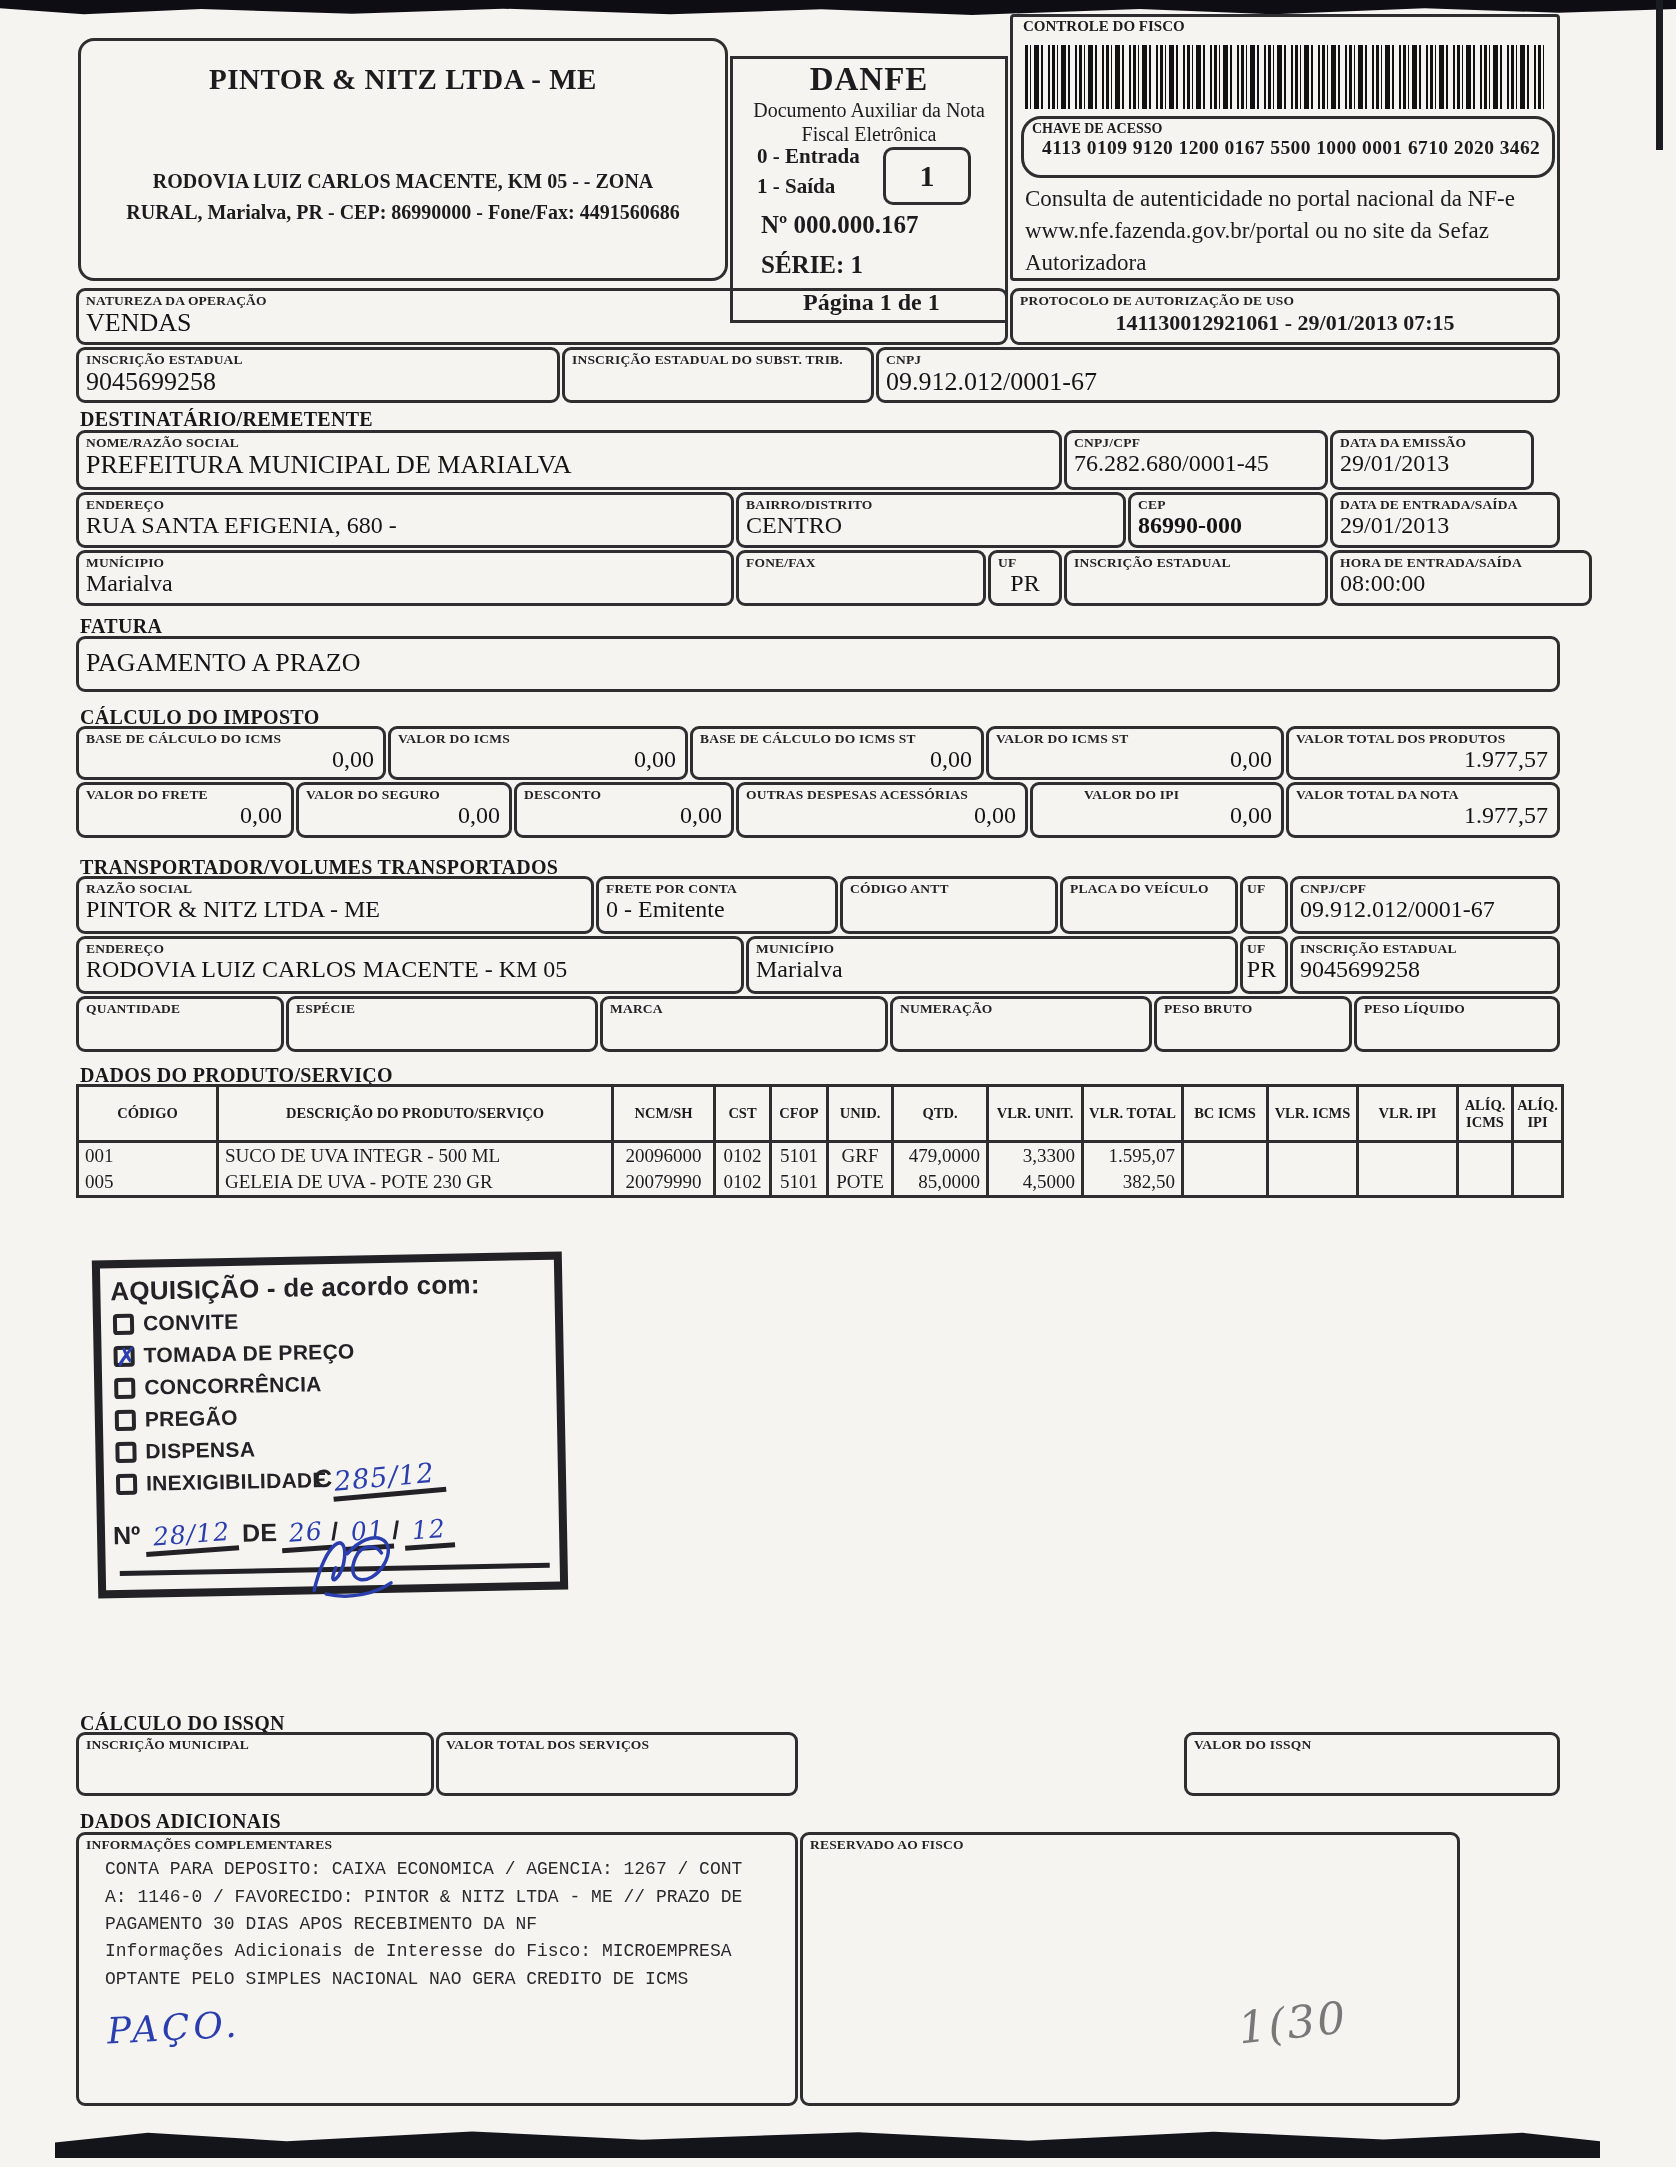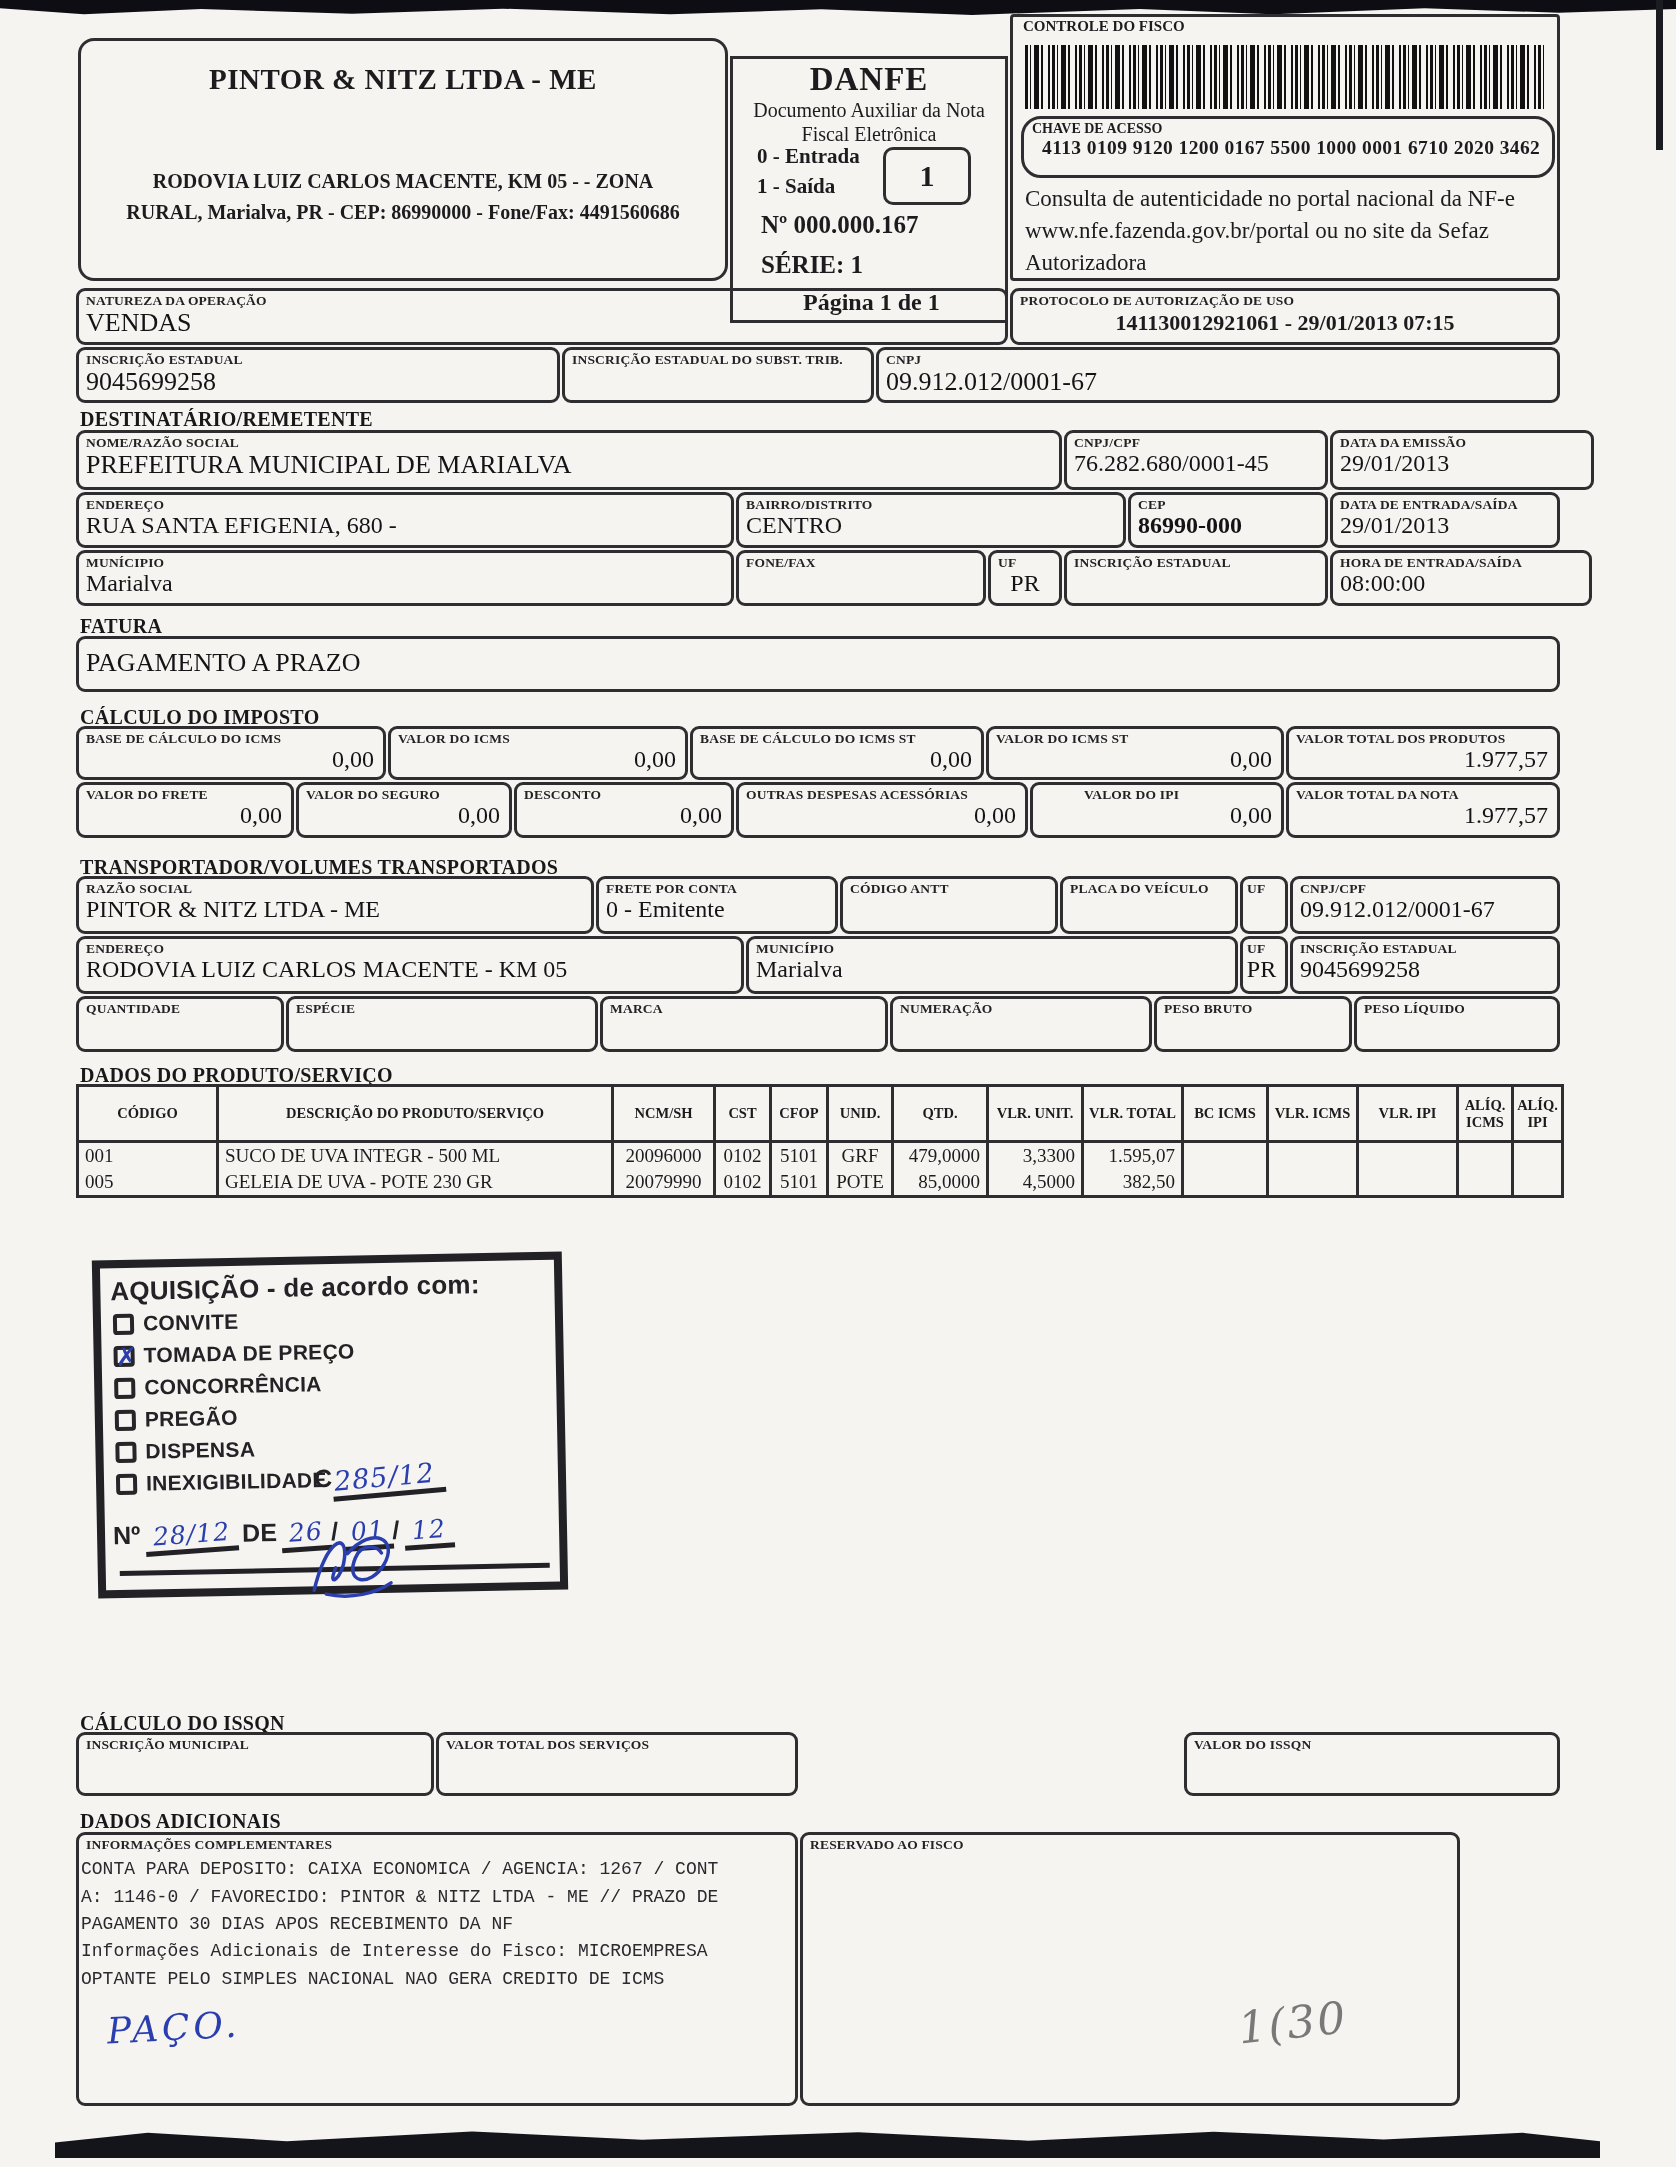--- a/index.html
+++ b/index.html
@@ -86,21 +86,21 @@
   .stamp-cfield .c-label{font-size:25px;font-weight:bold;}
   .hand{font-family:"DejaVu Serif",serif;font-style:italic;color:#2a3eae;}
   .stamp-cfield .c-value{font-size:27px;border-bottom:5px solid #222226;padding:0 10px 0 2px;display:inline-block;transform:rotate(-4deg);letter-spacing:1px;}
   .stamp-numrow{position:absolute;left:8px;top:253px;white-space:nowrap;}
   .stamp-numrow .pr{font-size:25px;font-weight:bold;}
   .stamp-numrow .hv{font-size:25px;border-bottom:5px solid #222226;display:inline-block;padding:0 8px;letter-spacing:1px;transform:rotate(-3deg);}
   .stamp-signline{position:absolute;left:14px;bottom:14px;width:430px;border-bottom:5px solid #222226;height:0;}
   .signature{position:absolute;left:190px;bottom:-18px;width:120px;height:80px;}
 
   
-  .info-lines{font-family:"Liberation Mono",monospace;font-size:18px;line-height:1.52;padding:4px 8px 0 2px;color:#2a2a2e;}
+  .info-lines{font-family:"Liberation Mono",monospace;font-size:18px;line-height:1.52;padding:4px 8px 0 26px;color:#2a2a2e;}
   .paco{position:absolute;left:28px;top:172px;font-size:36px;letter-spacing:4px;transform:rotate(-3deg);}
   .pencil{position:absolute;right:110px;bottom:55px;font-size:44px;color:#787878;font-family:"DejaVu Serif",serif;font-style:italic;transform:rotate(-6deg);letter-spacing:2px;}
 </style>
 </head>
 <body>
 
 <div id="page">
 
   <div class="scan-top"></div>
   <div class="scan-bottom"></div>
@@ -165,21 +165,21 @@
   <div class="sec-title" style="left:80px;top:408px;">DESTINATÁRIO/REMETENTE</div>
 
   <div class="box" style="left:76px;top:430px;width:986px;height:60px;">
     <span class="lbl">NOME/RAZÃO SOCIAL</span>
     <span class="val big">PREFEITURA MUNICIPAL DE MARIALVA</span>
   </div>
   <div class="box" style="left:1064px;top:430px;width:264px;height:60px;">
     <span class="lbl">CNPJ/CPF</span>
     <span class="val">76.282.680/0001-45</span>
   </div>
-  <div class="box" style="left:1330px;top:430px;width:264px;height:60px;">
+  <div class="box" style="left:1330px;top:430px;width:204px;height:60px;">
     <span class="lbl">DATA DA EMISSÃO</span>
     <span class="val">29/01/2013</span>
   </div>
 
   <div class="box" style="left:76px;top:492px;width:658px;height:56px;">
     <span class="lbl">ENDEREÇO</span>
     <span class="val">RUA SANTA EFIGENIA, 680 -</span>
   </div>
   <div class="box" style="left:736px;top:492px;width:390px;height:56px;">
     <span class="lbl">BAIRRO/DISTRITO</span>

